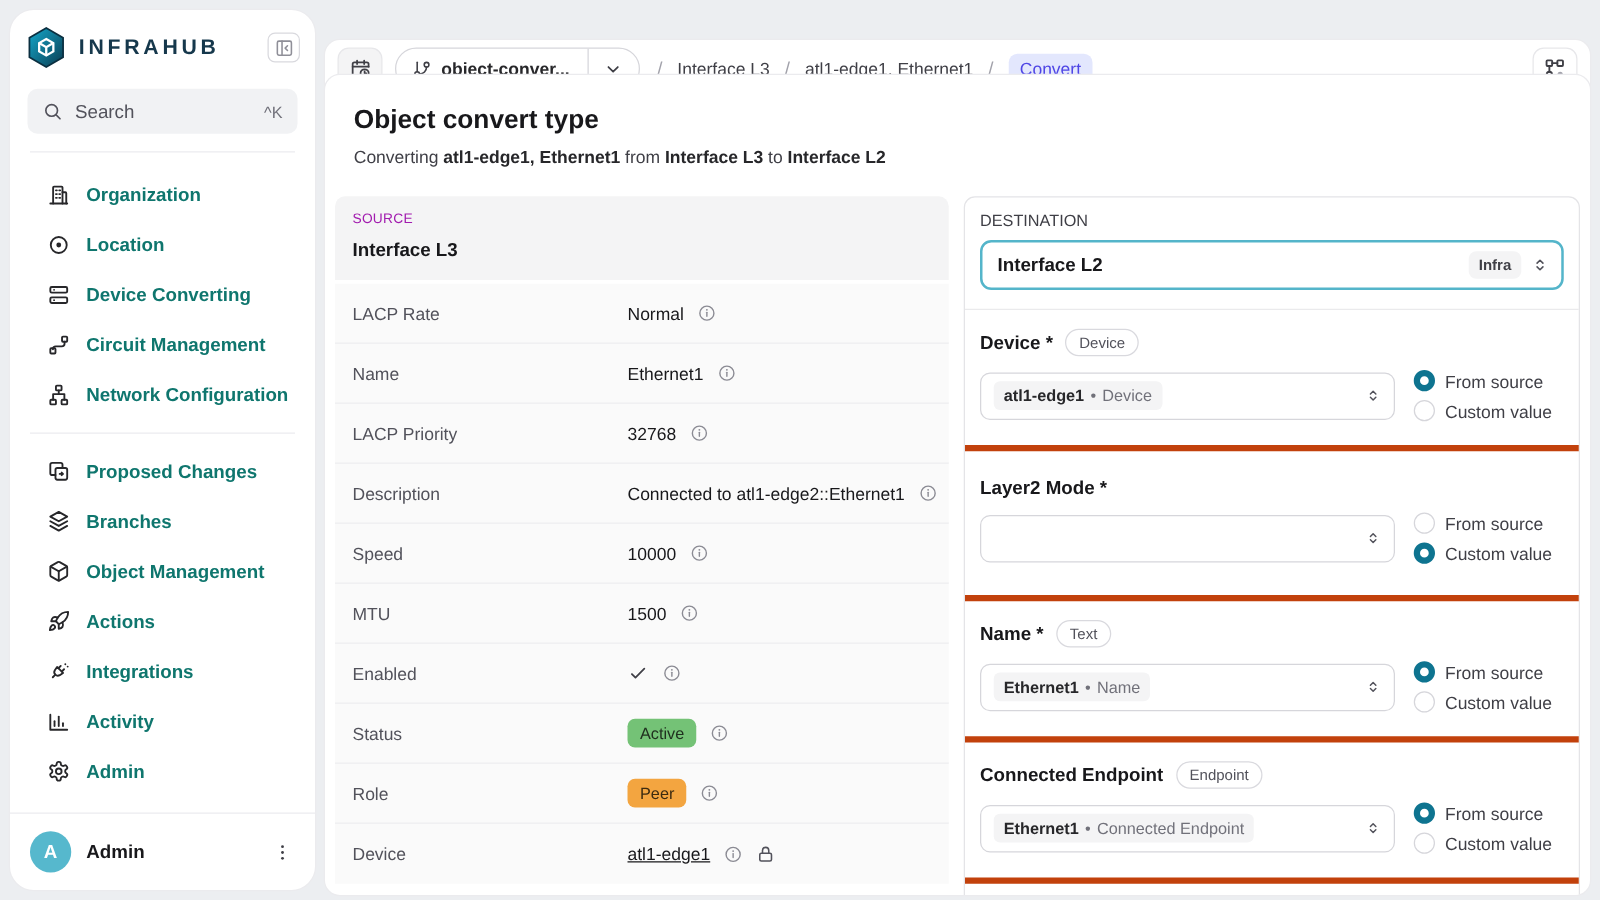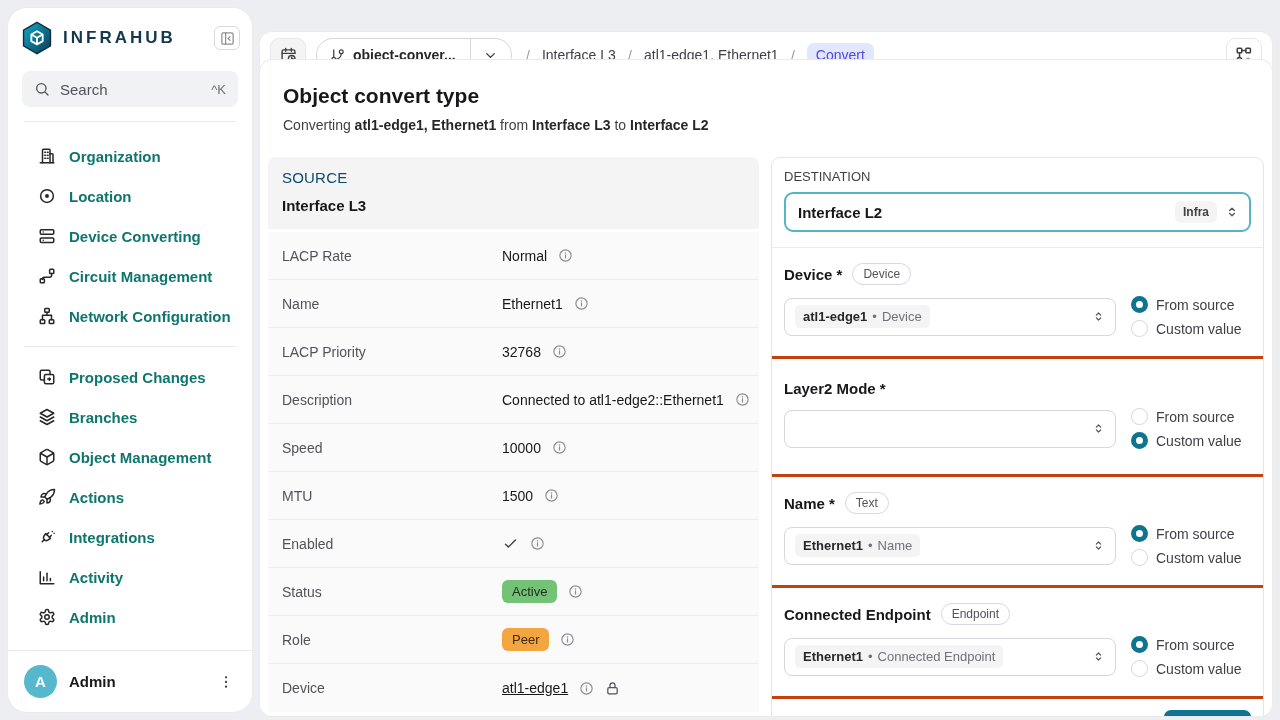--- a/index.html
+++ b/index.html
@@ -59,21 +59,21 @@
     background:#fff; border-radius:12px; box-shadow:0 0 0 1px #ebebee; overflow:hidden;
     padding:24px 8px 0 8px; }
   .page-title { font-size:21px; font-weight:700; color:#18181b; margin-left:15px; }
   .page-subtitle { font-size:14px; color:#3f3f46; margin:9px 0 0 15px; }
   .page-subtitle b { color:#27272a; font-weight:700; }
   .panels { display:flex; gap:12px; margin-top:24px; align-items:flex-start; }
 
   
   .src-panel { flex:1 1 0; min-width:0; }
   .src-head { background:#f4f4f5; border-radius:8px 8px 0 0; padding:12px 14px 15px 14px; }
-  .src-kicker { font-size:15px; color:#0c4a6e; font-weight:500; letter-spacing:.2px; }
+  .src-kicker { font-size:11px; color:#a21caf; font-weight:500; letter-spacing:.2px; }
   .src-type { font-size:15px; font-weight:700; color:#18181b; margin-top:11px; }
   .src-rows { margin-top:3px; background:#fafafa; }
   .src-row { display:flex; align-items:center; height:48px; padding:0 14px; border-bottom:1px solid #ededf0; }
   .src-label { width:220px; flex:0 0 220px; font-size:14px; color:#52525b; }
   .src-val-wrap { display:flex; align-items:center; gap:11px; min-width:0; }
   .src-value { font-size:14px; color:#18181b; white-space:nowrap; }
   .src-check { color:#3f3f46; }
   .badge { font-size:13px; font-weight:500; padding:4px 10px; border-radius:6px; color:#20301f; }
   .badge-green { background:#74c276; }
   .badge-orange { background:#f3a540; color:#3c2b10; }
@@ -83,21 +83,21 @@
 
   
   .dst-panel { flex:1 1 0; min-width:0; background:#fff; border:1px solid #e4e4e7; border-radius:9px; }
   .dst-head { padding:11px 12px 15px 12px; border-bottom:1px solid #eaeaec; }
   .dst-kicker { font-size:13px; color:#3f3f46; font-weight:500; margin-bottom:8px; }
   .type-select { height:40px; border:2px solid #54b5ca; border-radius:9px; background:#fff;
     display:flex; align-items:center; padding:0 10px 0 12px; cursor:pointer; }
   .type-select .ts-value { font-size:15px; font-weight:700; color:#18181b; flex:1; }
   .ns-badge { font-size:12px; font-weight:600; color:#3f3f46; background:#f4f4f5; border-radius:6px; padding:4px 8px; margin-right:8px; }
   .stepper { color:#52525b; flex:0 0 auto; }
-  .dst-field { padding:15px 12px 19px 12px; border-bottom:3px solid #c2410c; }
+  .dst-field { padding:15px 12px 19px 12px; border-bottom:5px solid #c2410c; }
   .dst-field.layer2 { padding-top:21px; padding-bottom:25px; }
   .field-label-row { display:flex; align-items:center; gap:10px; }
   .field-label { font-size:15px; font-weight:700; color:#18181b; }
   .kind-badge { font-size:12px; font-weight:500; color:#52525b; border:1px solid #d9d9de; border-radius:12px; padding:3px 10px; background:#fff; }
   .field-ctrl-row { display:flex; align-items:center; gap:15px; margin-top:11px; }
   .field-select { flex:0 0 332px; height:38px; border:1px solid #d6d6db; border-radius:8px; background:#fff;
     display:flex; align-items:center; justify-content:space-between; padding:0 10px; cursor:pointer; }
   .value-pill { background:#f4f4f5; border-radius:5px; padding:4px 8px; font-size:13px; color:#71717a; display:flex; align-items:center; gap:5px; }
   .value-pill .vp-name { font-weight:700; color:#27272a; }
   .radio-col { display:flex; flex-direction:column; gap:7px; }

